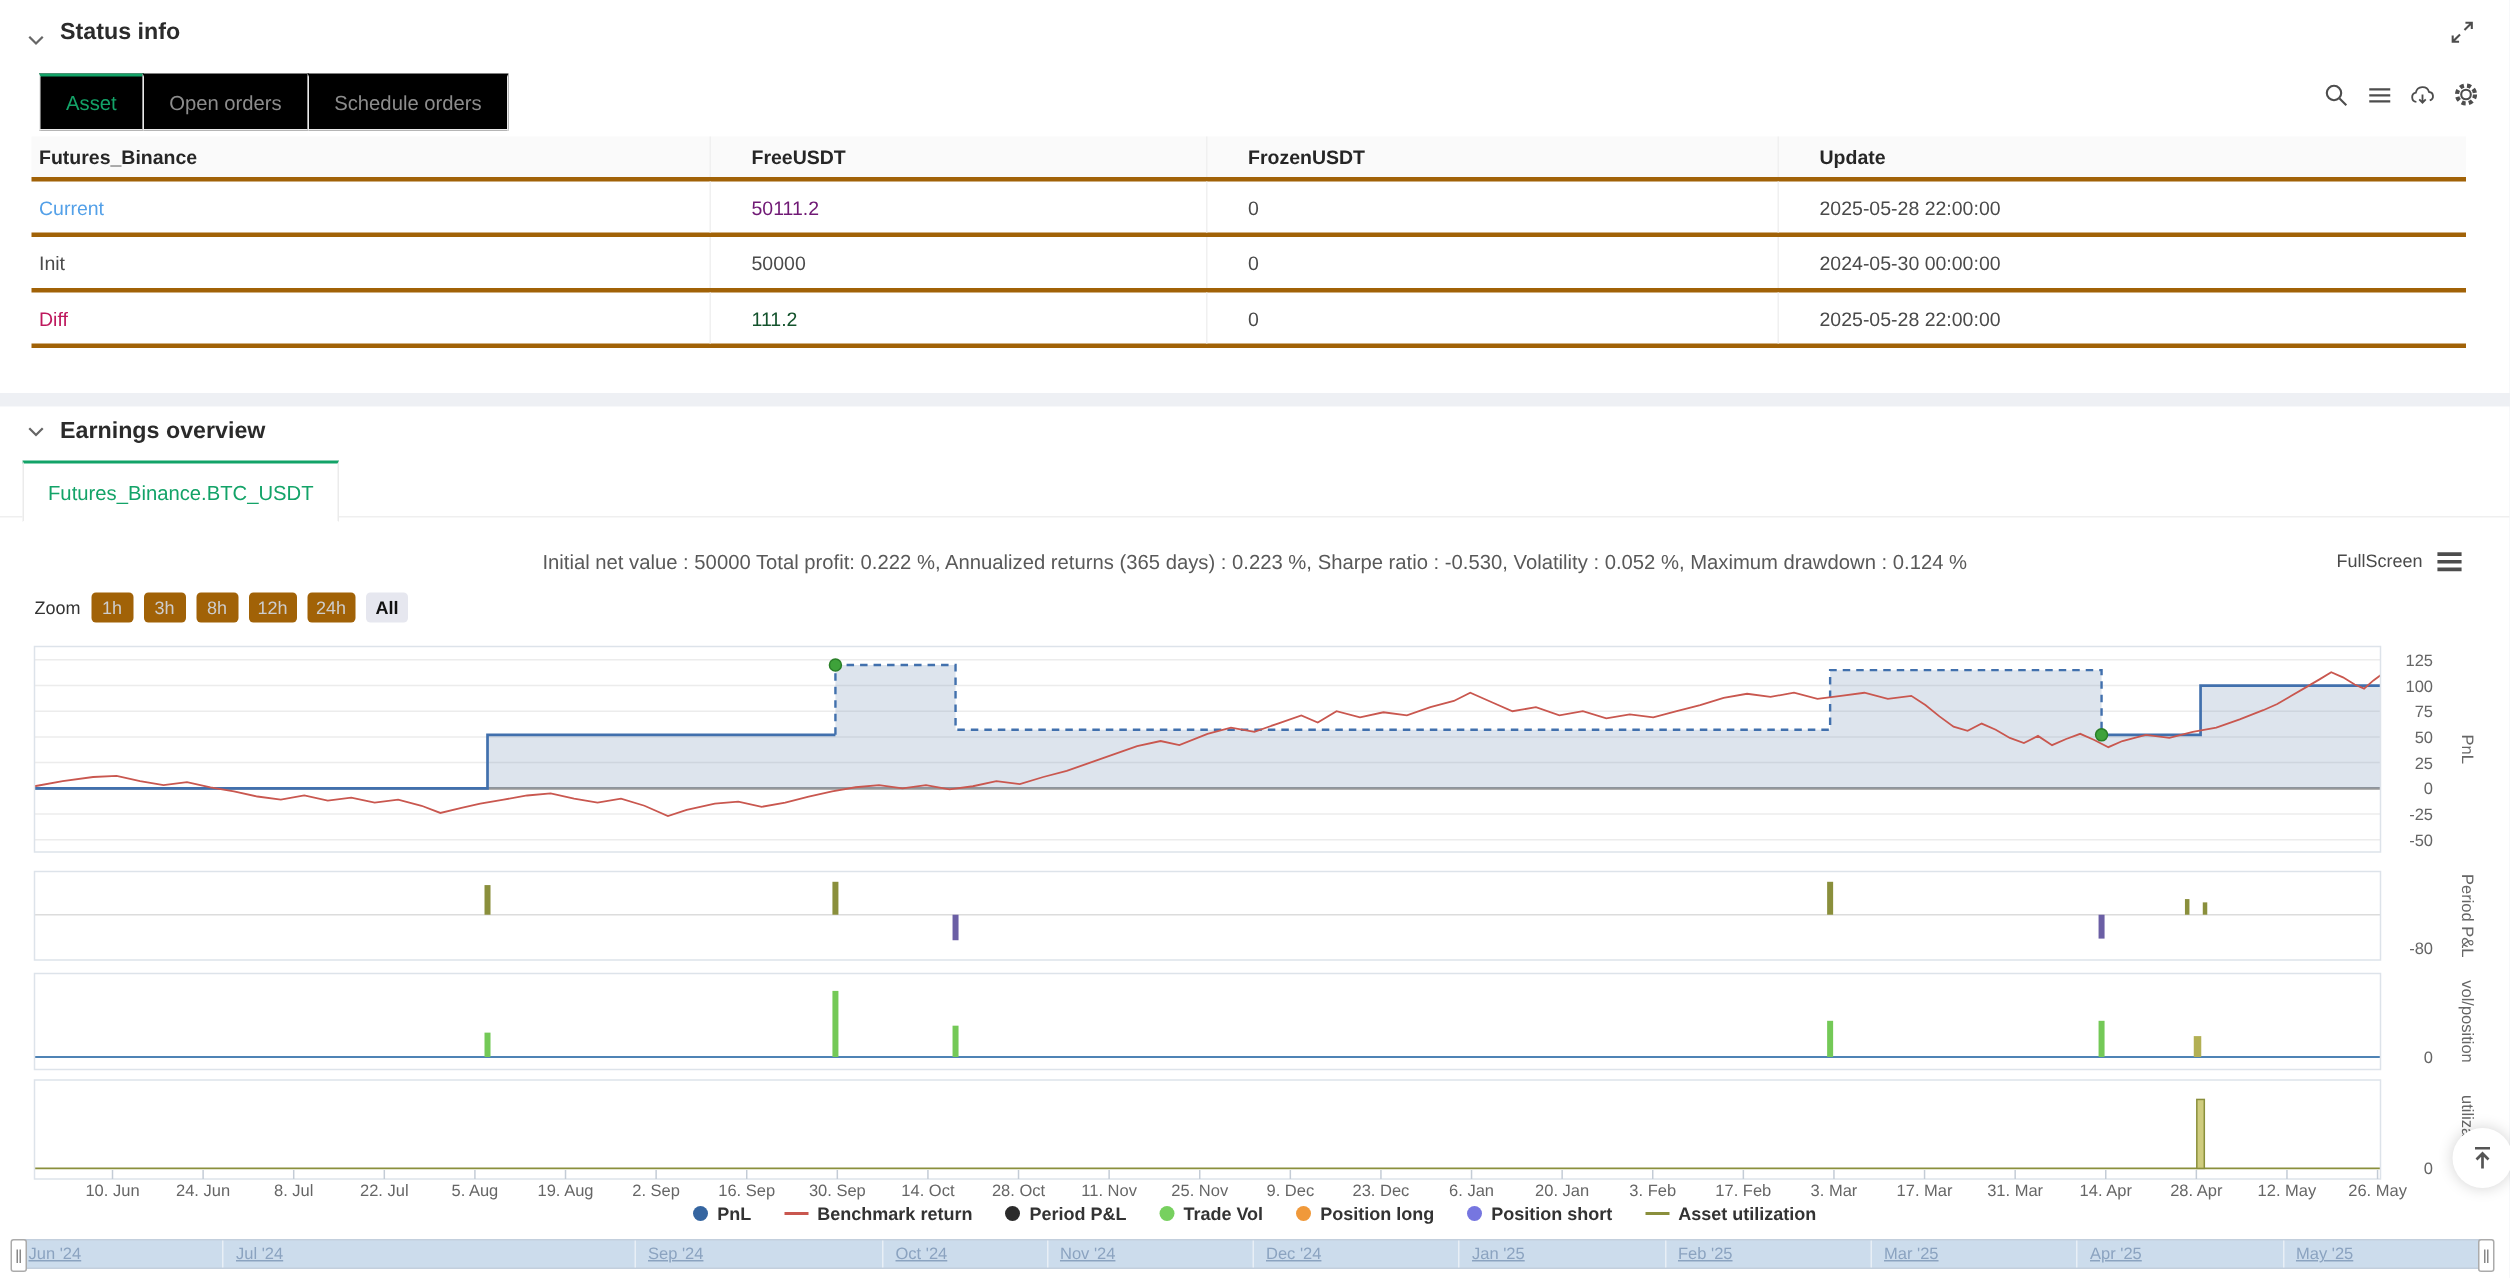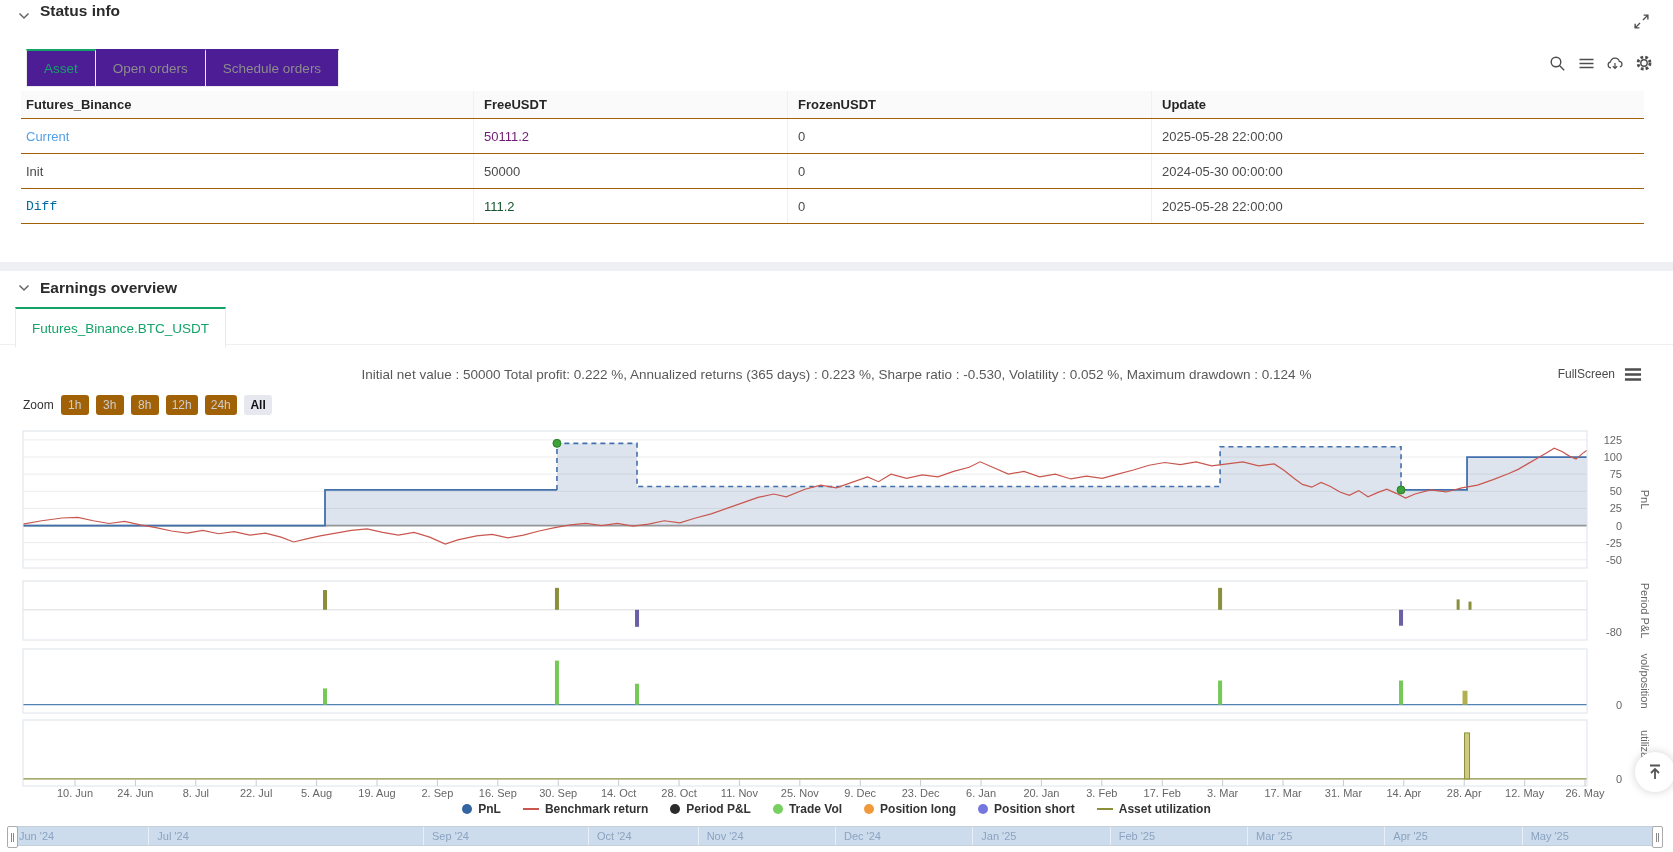--- a/index.html
+++ b/index.html
@@ -7,33 +7,33 @@
   .card{position:absolute;left:0;width:1673px;background:#fff;}
   #card1{top:0;height:262px;}
   #gap{position:absolute;top:262px;left:0;width:1673px;height:9px;background:#eef0f4;}
   #card2{top:271px;height:581px;}
   .sec-header{position:absolute;display:flex;align-items:center;gap:10px;}
   .sec-title{font-size:15.5px;font-weight:bold;color:#2b2b2b;}
   .chev{display:inline-flex;cursor:pointer;}
   
   .tabs{position:absolute;display:flex;}
   .tab{height:35px;display:flex;align-items:center;padding:0 17px;font-size:13.5px;color:#8c8c8c;
-    background:#4c1d95;border:1px solid #ebebeb;border-top:2px solid transparent;margin-left:-1px;cursor:pointer;}
+    background:#000000;border:1px solid #ebebeb;border-top:2px solid transparent;margin-left:-1px;cursor:pointer;}
   .tab:first-child{margin-left:0;}
   .tab.active{color:#13a368;border-top:2px solid #13a368;font-weight:normal;}
   #earn-tab{position:absolute;top:36px;left:15px;height:38px;display:flex;align-items:center;padding:0 16px;
     font-size:13.5px;color:#13a368;background:#fff;border:1px solid #ebebeb;border-top:2px solid #13a368;
     border-bottom:1px solid #fff;z-index:2;cursor:pointer;}
   #earn-tabline{position:absolute;top:73px;left:0;width:1673px;height:1px;background:#efefef;}
   
   .icon-row{position:absolute;display:flex;gap:11px;align-items:center;}
   .ibtn{width:18px;height:18px;display:inline-flex;align-items:center;justify-content:center;cursor:pointer;}
   
   #stable{position:absolute;top:91px;left:21px;width:1623px;font-size:13px;color:#4a4a4a;}
-  .trow{display:grid;grid-template-columns:453px 314px 364px 1fr;align-items:center;border-bottom:1px solid #a16207;}
+  .trow{display:grid;grid-template-columns:453px 314px 364px 1fr;align-items:center;border-bottom:3px solid #a16207;gap:17px;}
   .trow.head{height:27px;background:#fafafa;font-weight:bold;color:#262626;}
   .trow.body{height:34px;}
   .tcell{padding-left:10px;height:100%;display:flex;align-items:center;border-right:1px solid #f0f0f0;}
   .tcell:first-child{padding-left:5px;}
   .tcell:last-child{border-right:none;}
   
   #summary{position:absolute;top:96px;left:0;width:1673px;text-align:center;font-size:13.5px;color:#595959;}
   #fs{position:absolute;top:94px;right:31px;display:flex;align-items:center;gap:9px;}
   #fs-label{font-size:12px;color:#4a4a4a;cursor:pointer;}
   #zoomrow{position:absolute;top:124px;left:23px;display:flex;align-items:center;gap:7px;}
@@ -43,32 +43,32 @@
   .zbtn.active{background:#e6e7ef;color:#111;font-weight:bold;text-align:right;}
   #chart-svg{position:absolute;top:154px;left:0;}
   
   #legend{position:absolute;top:531px;left:0;width:1673px;display:flex;justify-content:center;gap:22px;align-items:center;}
   .litem{display:flex;align-items:center;gap:6px;font-size:12px;font-weight:bold;color:#333;cursor:pointer;}
   .ldot{width:10px;height:10px;border-radius:50%;}
   .lline{width:16px;height:2px;}
   
   #nav{position:absolute;top:555px;left:10px;width:1650px;height:20px;background:#ccdcec;border:1px solid #c3cfdd;box-sizing:border-box;}
   .nav-month{position:absolute;top:0;height:100%;display:flex;align-items:center;padding-left:8px;box-sizing:border-box;
-    font-size:11px;color:#8ba3c0;border-left:1px solid rgba(255,255,255,0.55);}
+    font-size:11px;color:#8ba3c0;border-left:1px solid rgba(255,255,255,0.55);text-decoration:underline;}
   .nav-handle{position:absolute;top:-1px;width:9px;height:20px;background:#fff;border:1px solid #ababab;border-radius:2px;
     display:flex;align-items:center;justify-content:center;gap:1px;cursor:ew-resize;z-index:3;}
   .nav-handle i{display:block;width:1px;height:9px;background:#888;}
   #backtop{position:absolute;top:481px;left:1635px;width:40px;height:40px;border-radius:50%;background:#fff;
     box-shadow:0 0 10px rgba(0,0,0,0.18);display:flex;align-items:center;justify-content:center;cursor:pointer;z-index:5;}
 </style>
 </head>
 <body>
 
 <div class="card" id="card1">
-  <div class="sec-header" style="top:2px;left:18px;align-items:flex-end;">
+  <div class="sec-header" style="top:13px;left:18px;align-items:flex-end;">
     <span class="chev">
       <svg width="12" height="8" viewBox="0 0 12 8">
           <polyline points="1.5,1.5 6,6 10.5,1.5" fill="none" stroke="#666" stroke-width="1.5"></polyline>
         </svg>
     </span>
     <span class="sec-title">Status info</span>
   </div>
 
   <div class="ibtn" style="position:absolute;top:12px;left:1632px;">
     <svg width="17" height="17" viewBox="0 0 16 16">
@@ -122,21 +122,21 @@
           <div class="tcell">0</div>
           <div class="tcell">2025-05-28 22:00:00</div>
         </div>
         <div class="trow body">
           <div class="tcell" style="color: rgb(74, 74, 74);">Init</div>
           <div class="tcell" style="color: rgb(74, 74, 74);">50000</div>
           <div class="tcell">0</div>
           <div class="tcell">2024-05-30 00:00:00</div>
         </div>
         <div class="trow body">
-          <div class="tcell" style="color: #0369a1; font-family: Liberation Mono, monospace;">Diff</div>
+          <div class="tcell" style="color: #be185d;">Diff</div>
           <div class="tcell" style="color: #14532d;">111.2</div>
           <div class="tcell">0</div>
           <div class="tcell">2025-05-28 22:00:00</div>
         </div>
       </div>
   </div>
 </div>
 
 <div id="gap"></div>
 

